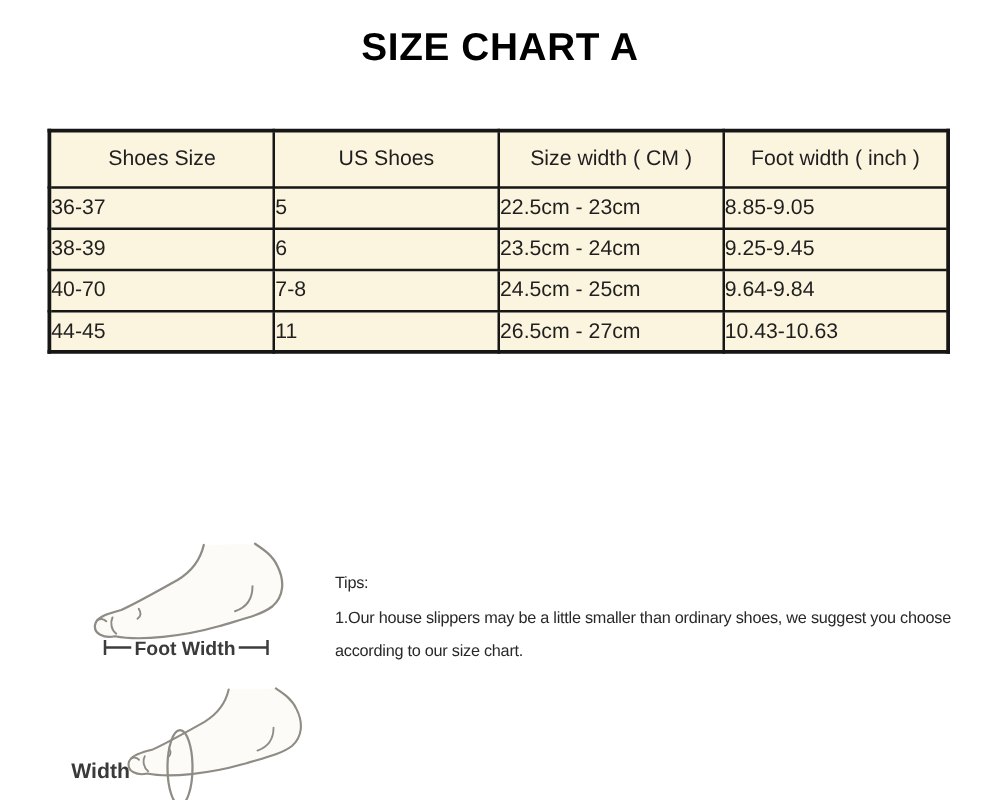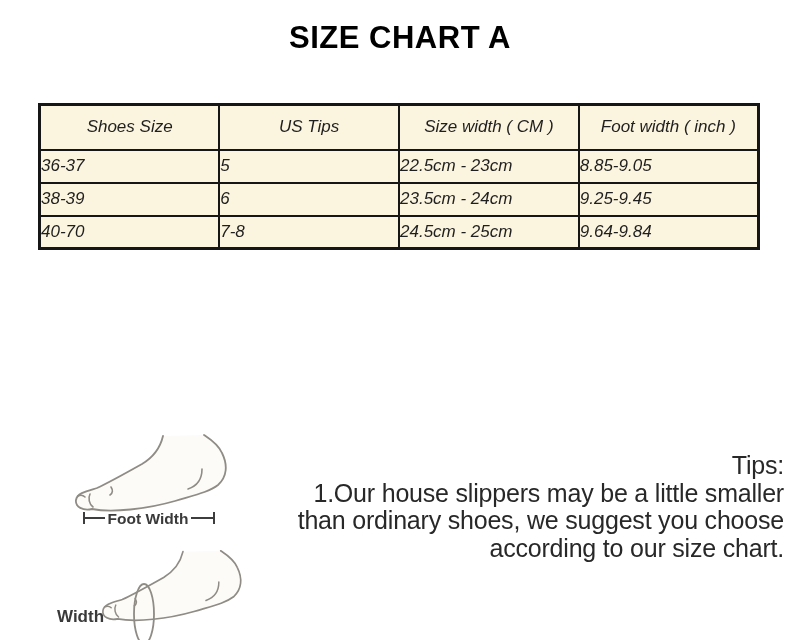--- a/index.html
+++ b/index.html
@@ -27,51 +27,49 @@
     position:absolute;left:38px;top:103px;width:722px;
     border-collapse:collapse;table-layout:fixed;
     border:3px solid var(--border);
   }
   .size-table th,.size-table td{
     border:2px solid var(--border);
     background:var(--cell-bg);
     vertical-align:middle;
     font-size:17px;font-weight:normal;color:var(--text);
     padding:0;
-    font-style:italic;
   }
   .size-table th{height:45px;}
   .size-table td{height:33px;}
   svg.foot1{position:absolute;left:50px;top:432px;width:195px;height:100px;}
   svg.foot2{position:absolute;left:15px;top:548px;width:235px;height:92px;}
   .foot-line{fill:#fcfbf7;stroke:var(--outline);stroke-width:1.8;stroke-linecap:round;}
   .foot-detail{fill:none;stroke:var(--outline);stroke-width:1.6;stroke-linecap:round;}
   .measure{stroke:var(--measure);stroke-width:2;}
   .svg-label{fill:var(--label);font-family:"Liberation Sans",sans-serif;font-weight:bold;}
   .girth-ellipse{fill:none;stroke:var(--outline);stroke-width:1.8;}
   .tips{
     position:absolute;left:268px;top:452px;width:516px;
-    font-size:25px;line-height:27.5px;color:var(--tips-text);
+    font-size:13px;line-height:27.5px;color:var(--tips-text);
     letter-spacing:-0.2px;
-    text-align:right;
   }
   .tips p{margin:0;}
 </style>
 </head>
 <body>
 
 <div class="page">
 
   <h1 class="title">SIZE CHART A</h1>
 
   <table class="size-table">
     <thead>
       <tr id="header-row">
           <th>Shoes Size</th>
-          <th>US Tips</th>
+          <th>US Shoes</th>
           <th>Size width ( CM )</th>
           <th>Foot width ( inch )</th>
         </tr>
     </thead>
     <tbody id="table-body">
         <tr>
           <td>36-37</td>
           <td>5</td>
           <td>22.5cm - 23cm</td>
           <td>8.85-9.05</td>
@@ -80,20 +78,26 @@
           <td>38-39</td>
           <td>6</td>
           <td>23.5cm - 24cm</td>
           <td>9.25-9.45</td>
         </tr>
         <tr>
           <td>40-70</td>
           <td>7-8</td>
           <td>24.5cm - 25cm</td>
           <td>9.64-9.84</td>
+        </tr>
+        <tr>
+          <td>44-45</td>
+          <td>11</td>
+          <td>26.5cm - 27cm</td>
+          <td>10.43-10.63</td>
         </tr>
       </tbody>
   </table>
 
   <svg class="foot1" viewBox="0 0 195 100" aria-hidden="true">
     <defs>
       <g id="foot-shape">
         <path class="foot-line" d="M 113 4
           C 110 17, 102 26, 92 32
           C 76 41, 58 51, 47 56

